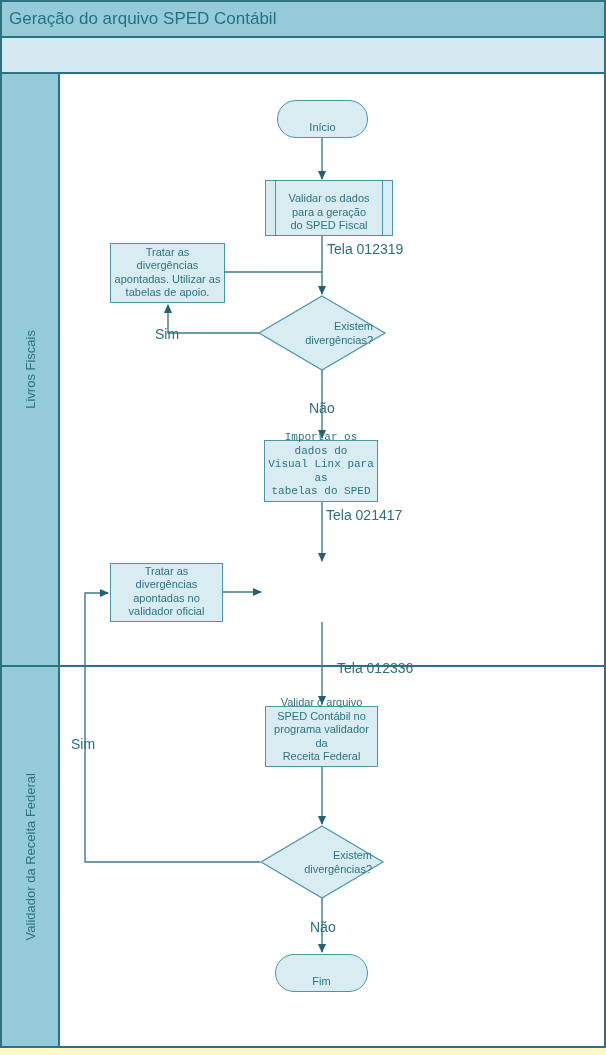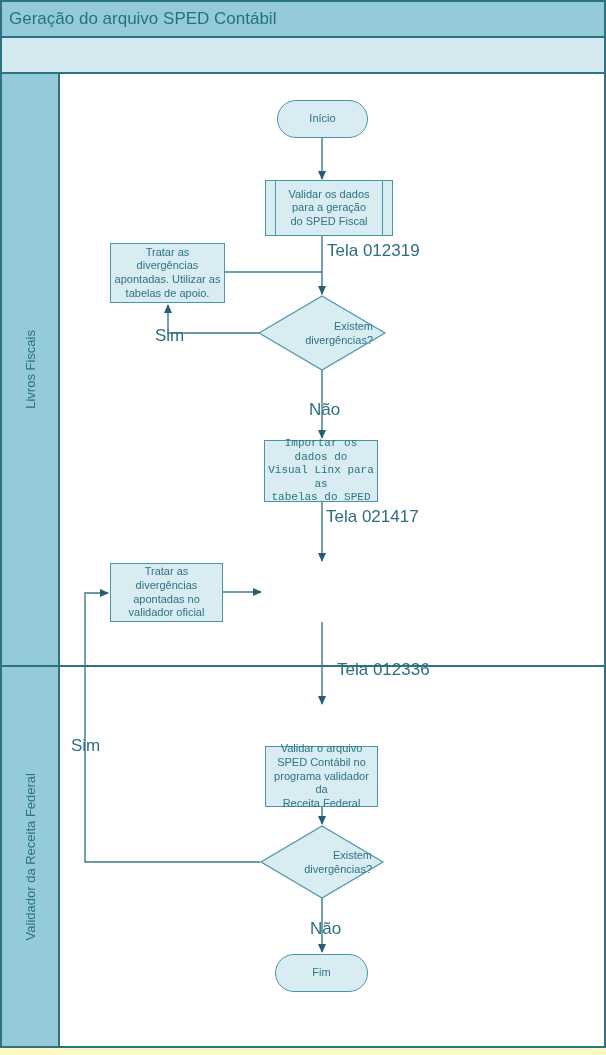--- a/index.html
+++ b/index.html
@@ -39,45 +39,45 @@
 
   
   svg.connectors{position:absolute;left:0;top:0;width:606px;height:1055px;pointer-events:none;}
   svg.connectors polyline, svg.connectors line{fill:none;stroke:#3c7a8d;stroke-width:1.4;}
   svg.connectors polygon.diamond{fill:#d8ecf2;stroke:#4a96a9;stroke-width:1.2;}
 
   
   .node{
     position:absolute;box-sizing:border-box;
     background:#d8ecf2;border:1px solid #4a96a9;
-    display:flex;align-items:center;justify-content:center;text-align:center;
+    display:flex;align-items:flex-end;justify-content:center;text-align:center;
     font-size:11px;line-height:1.24;color:#2d7484;padding:2px 3px;
   }
   .terminator{border-radius:19px;}
   .predef::before,.predef::after{
     content:"";position:absolute;top:0;bottom:0;width:1px;background:#4a96a9;
   }
   .predef::before{left:9px;}
   .predef::after{right:9px;}
   .diamond-text{
     position:absolute;text-align:right;font-size:11px;line-height:1.24;color:#2d7484;
   }
   .flow-label{
-    position:absolute;font-size:17px;color:#2d6e7f;white-space:nowrap;
+    position:absolute;font-size:14px;color:#2d6e7f;white-space:nowrap;
   }
 
   
   #node-start{left:277px;top:100px;width:91px;height:38px;}
   #node-validate{left:265px;top:180px;width:128px;height:56px;}
   #node-tratar1{left:110px;top:243px;width:115px;height:60px;}
   #text-decision1{left:272px;top:320px;width:101px;}
   #node-importar{left:264px;top:440px;width:114px;height:62px;font-family:Liberation Mono, monospace;}
   #node-tratar2{left:110px;top:563px;width:113px;height:59px;}
   #node-gerar{left:263px;top:563px;width:118px;height:59px;}
-  #node-validar-arquivo{left:265px;top:706px;width:113px;height:61px;margin-top:40px;}
+  #node-validar-arquivo{left:265px;top:706px;width:113px;height:61px;}
   #text-decision2{left:272px;top:849px;width:100px;}
   #node-fim{left:275px;top:954px;width:93px;height:38px;}
 
   #label-tela1{left:327px;top:241px;}
   #label-tela2{left:326px;top:507px;}
   #label-tela3{left:337px;top:660px;}
   #label-sim1{left:155px;top:326px;}
   #label-nao1{left:309px;top:400px;}
   #label-sim2{left:71px;top:736px;}
   #label-nao2{left:310px;top:919px;}

